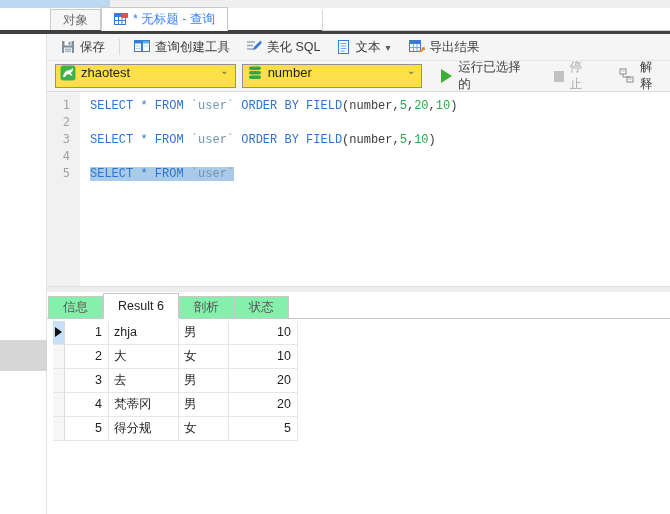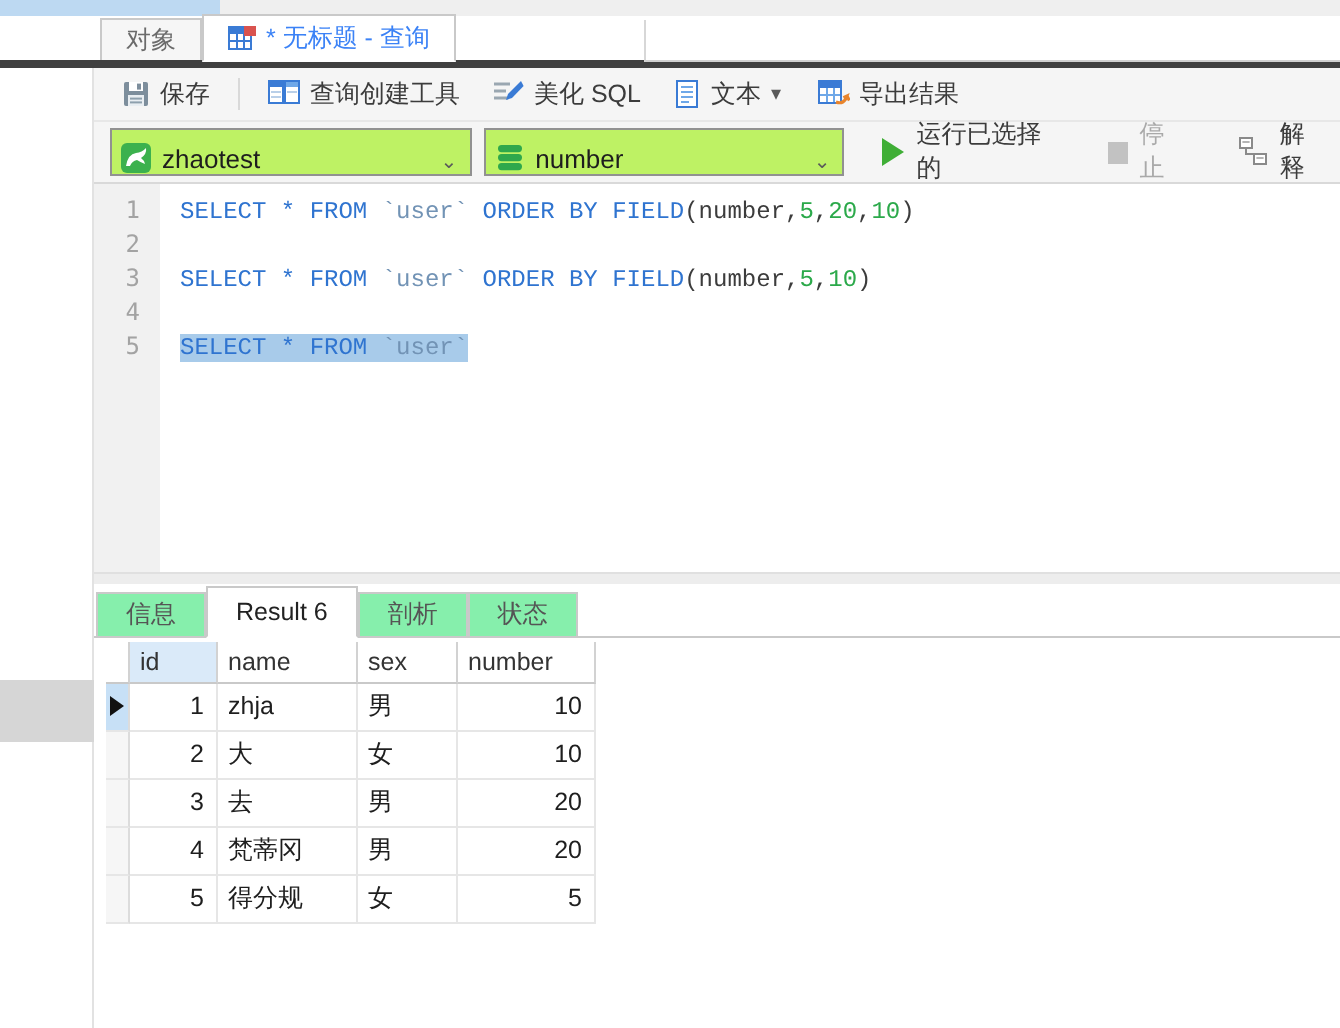--- a/index.html
+++ b/index.html
@@ -27,22 +27,22 @@
   .sidebar-block { position:absolute; top:306px; left:0; width:47px; height:31px; background:#d6d6d6; }
   .main { flex:1; display:flex; flex-direction:column; min-width:0; }
 
   
   .toolbar1 { height:27px; background:#f5f5f5; border-bottom:1px solid #e7e7e7;
     display:flex; align-items:center; padding-left:8px; gap:4px; }
   .tbtn { display:flex; align-items:center; gap:5px; padding:3px 6px; color:#3c3c3c; cursor:default; }
   .tsep { width:1px; height:16px; background:#d9d9d9; margin:0 4px; }
   .toolbar2 { height:31px; background:#f5f5f5; border-bottom:1px solid #d9d9d9;
     display:flex; align-items:center; padding-left:8px; gap:6px; }
-  .combo { width:192px; height:24px; background:#bef264; border:1px solid #919191;
-    display:flex; align-items:flex-end; gap:5px; padding:0 4px; }
+  .combo { width:192px; height:24px; background:#fde047; border:1px solid #919191;
+    display:flex; align-items:flex-start; gap:5px; padding:0 4px; }
   .combo .lbl { flex:1; color:#1e1e1e; font-size:13px; }
   .chev { color:#5a5a5a; font-size:10px; padding-right:2px; }
   .runbtn { display:flex; align-items:center; gap:6px; padding:3px 7px; margin-left:6px; }
   .runbtn.disabled { color:#a9a9a9; }
 
   
   .play-tri { width:0; height:0; border-left:11px solid #3fae36; border-top:7px solid transparent; border-bottom:7px solid transparent; }
   .stop-sq { width:11px; height:11px; background:#c2c2c2; }
   .icon16 { width:16px; height:16px; display:inline-block; }
   .icon14 { width:14px; height:14px; display:inline-block; }
@@ -257,27 +257,20 @@
 
       <div class="rtabs">
           <div class="rtab">信息</div>
           <div class="rtab active">Result 6</div>
           <div class="rtab">剖析</div>
           <div class="rtab">状态</div>
         </div>
 
       <div class="grid-area">
         <div id="result-grid">
-            <div class="grow ghead">
-              <div class="gc c-marker"></div>
-              <div class="gc c-id hl">id</div>
-              <div class="gc c-name">name</div>
-              <div class="gc c-sex">sex</div>
-              <div class="gc c-number">number</div>
-            </div>
             <div class="grow">
               <div class="gc c-marker sel">
                 <span class="marker-arrow"></span>
               </div>
               <div class="gc c-id">1</div>
               <div class="gc c-name">zhja</div>
               <div class="gc c-sex">男</div>
               <div class="gc c-number">10</div>
             </div>
             <div class="grow">

